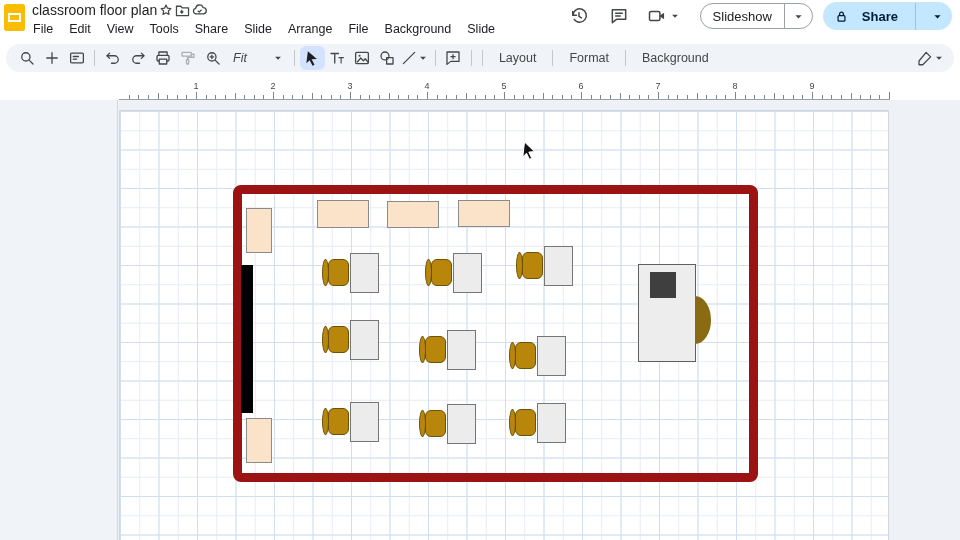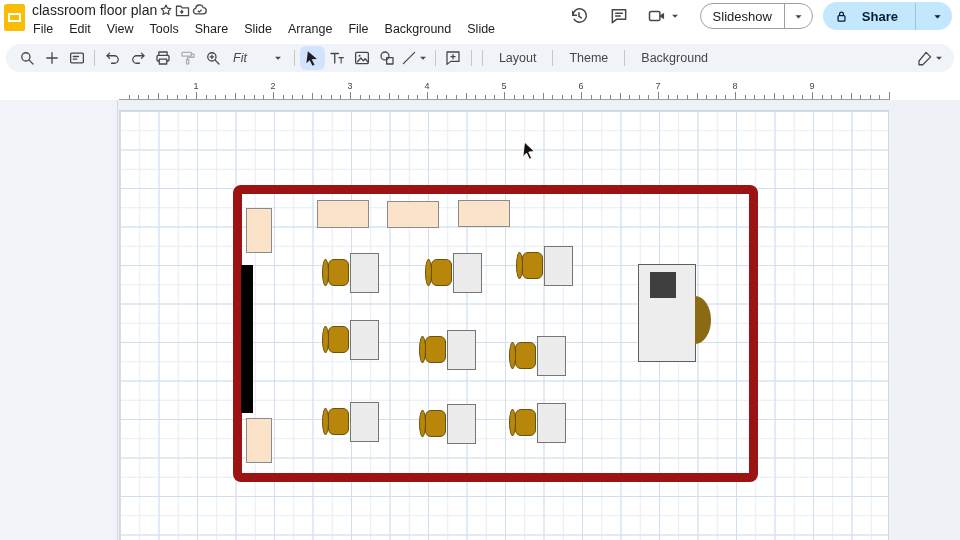--- a/index.html
+++ b/index.html
@@ -249,21 +249,21 @@
       <span class="tbtn">
         <svg width="18" height="18" viewBox="0 0 24 24" fill="none" stroke="currentColor" stroke-width="1.7" stroke-linecap="round" stroke-linejoin="round">
           <path d="M4 4h16v12.5H9l-5 4z"></path>
           <path d="M12 7.5v5.5M9.2 10.2h5.6"></path>
         </svg>
       </span>
       <span class="tsep"></span>
       <span class="tsep"></span>
       <span class="txtbtn">Layout</span>
       <span class="tsep"></span>
-      <span class="txtbtn">Theme</span>
+      <span class="txtbtn">Format</span>
       <span class="tsep"></span>
       <span class="txtbtn">Background</span>
       <span class="tspacer"></span>
       <span class="tbtn">
         <svg width="18" height="18" viewBox="0 0 24 24" fill="none" stroke="currentColor" stroke-width="1.7" stroke-linecap="round" stroke-linejoin="round">
           <path d="M13.5 4.5l6 6L9 21H4v-5z"></path>
         </svg>
         <svg width="14" height="14" viewBox="0 0 24 24" style="margin-left:-2px">
           <path d="M7 10l5 5 5-5z" fill="#444746"></path>
         </svg>

